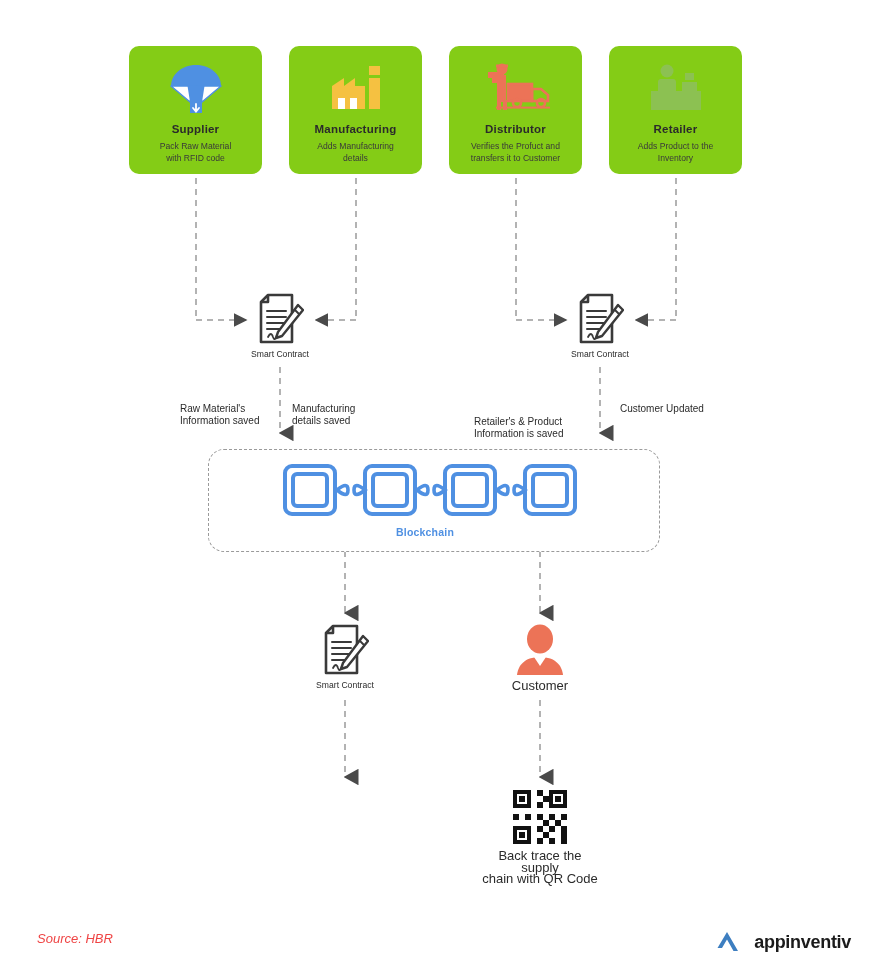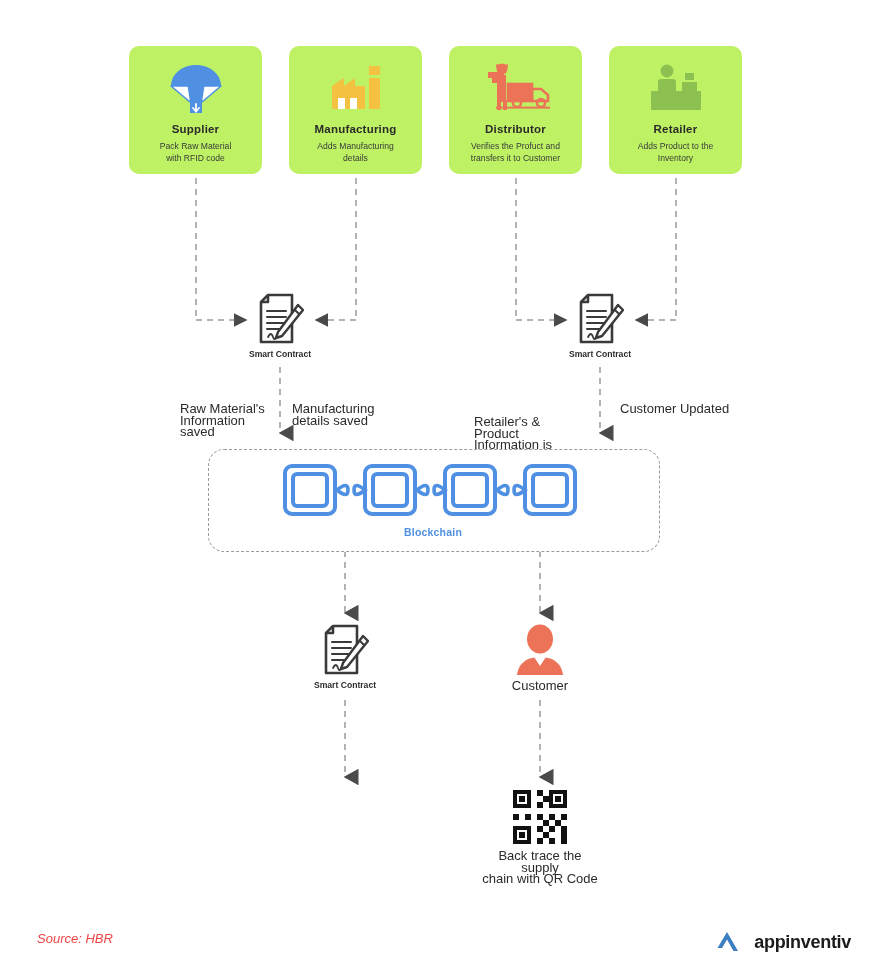--- a/index.html
+++ b/index.html
@@ -7,55 +7,55 @@
     width:871px;height:978px;position:relative;overflow:hidden;
     font-family:"Liberation Sans","DejaVu Sans",sans-serif;
     color:#333333;
   }
   #canvas{position:absolute;inset:0;}
   svg.layer{position:absolute;left:0;top:0;width:871px;height:978px;pointer-events:none;}
 
   
   .card{
     position:absolute;width:133px;height:128px;
-    background:#bef264;border-radius:10px;
+    background:#84cc16;border-radius:10px;
   }
   .card .icon-wrap{
     position:absolute;left:0;top:14px;width:133px;height:56px;
     display:flex;align-items:center;justify-content:center;
   }
   .card .c-title{
     position:absolute;left:0;top:77px;width:133px;text-align:center;
     font-size:11.5px;font-weight:bold;color:#2b2b2b;letter-spacing:.2px;
   }
   .card .c-desc{
     position:absolute;left:4px;top:95px;width:125px;text-align:center;
     font-size:8.6px;line-height:11.5px;color:#3a3a3a;
   }
 
   
   .node{position:absolute;text-align:center;}
   .node .n-label{
     font-size:13px;line-height:11.5px;color:#2b2b2b;white-space:pre-line;
   }
-  .node.sc .n-label{font-size:8.6px;font-weight:bold;}
+  .node.sc .n-label{font-size:8.6px;}
 
   .flow-label{
-    position:absolute;font-size:13px;line-height:11.5px;color:#2b2b2b;
+    position:absolute;font-size:10px;line-height:11.5px;color:#2b2b2b;
   }
   .flow-label.right{text-align:left;}
   .flow-label.left{text-align:left;}
 
   
   #blockchain-box{
     position:absolute;left:208px;top:449px;width:450px;height:101px;
     border:1.4px dashed #9a9a9a;border-radius:16px;background:#ffffff;
   }
   #blockchain-caption{
-    position:absolute;left:208px;top:526px;width:450px;text-align:center;
+    position:absolute;left:200px;top:526px;width:450px;text-align:center;
     font-size:10.5px;font-weight:bold;color:#4f90e2;letter-spacing:.2px;
   }
 
   
   #source{
     position:absolute;left:37px;top:931px;
     font-size:13px;font-style:italic;color:#ef4444;
   }
   #logo{
     position:absolute;right:20px;top:928px;height:28px;

